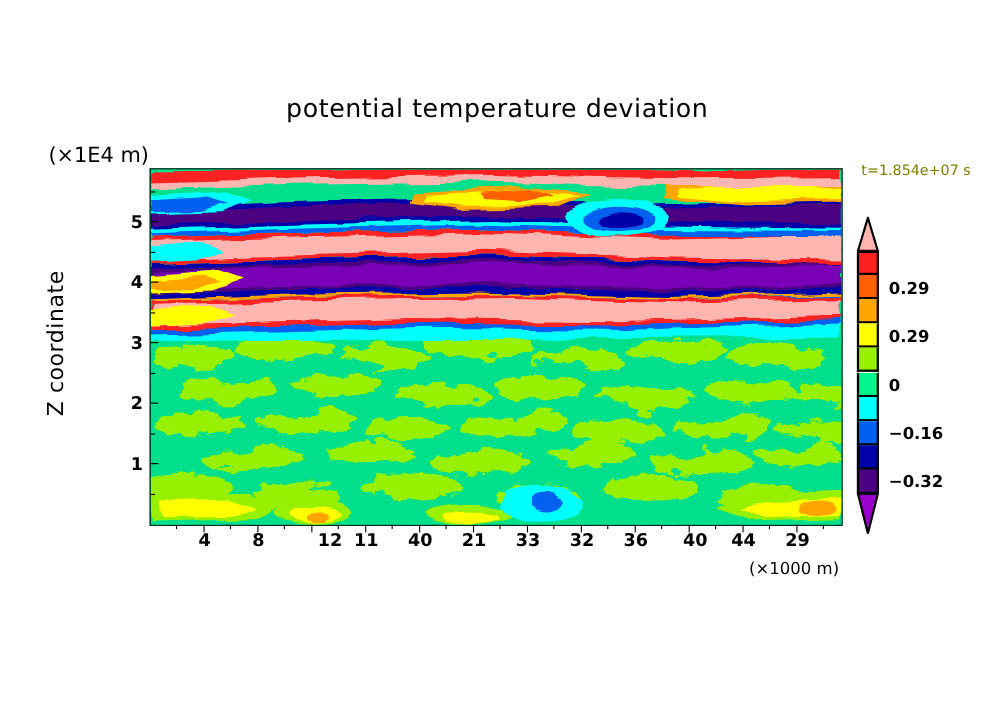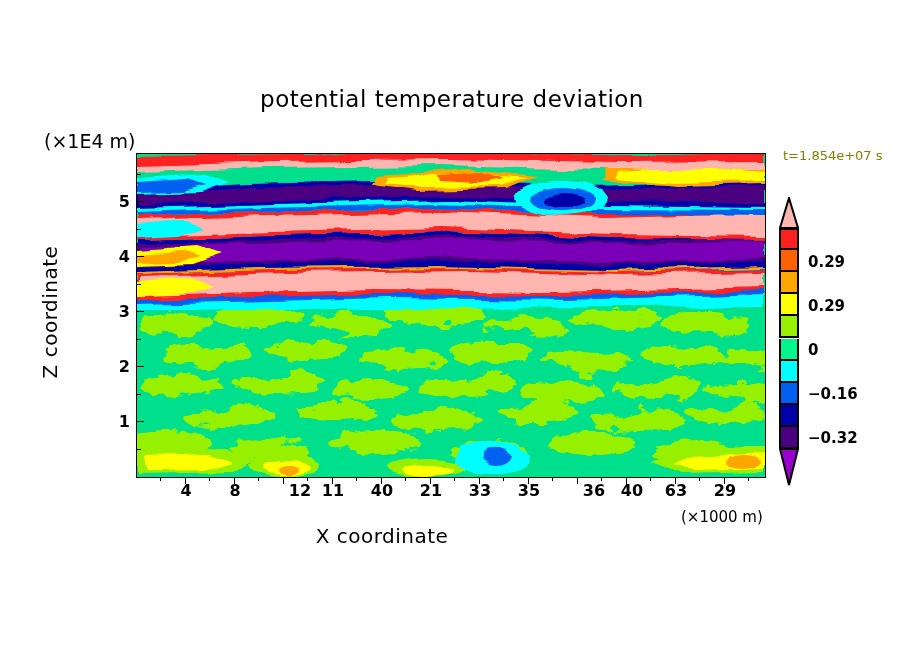--- a/index.html
+++ b/index.html
@@ -257,33 +257,32 @@
   <div class="tick yt minor" style="top:229px"></div>
   <div class="tick yt minor" style="top:174px"></div>
 
   <div class="xtl" style="left:166px">4</div>
   <div class="xtl" style="left:215px">8</div>
   <div class="xtl" style="left:280px">12</div>
   <div class="xtl" style="left:313px">11</div>
   <div class="xtl" style="left:362px">40</div>
   <div class="xtl" style="left:411px">21</div>
   <div class="xtl" style="left:460px">33</div>
-  <div class="xtl" style="left:509px">35</div>
-  <div class="xtl" style="left:574px">36</div>
+  <div class="xtl" style="left:509px">32</div>
+  <div class="xtl" style="left:558px">36</div>
   <div class="xtl" style="left:612px">40</div>
-  <div class="xtl" style="left:656px">63</div>
+  <div class="xtl" style="left:656px">44</div>
   <div class="xtl" style="left:705px">29</div>
 
   <div class="ytl" style="top:412px">1</div>
   <div class="ytl" style="top:357px">2</div>
   <div class="ytl" style="top:302px">3</div>
   <div class="ytl" style="top:247px">4</div>
   <div class="ytl" style="top:192px">5</div>
 
-  <div class="lbl" id="xaxis-title">X coordinate</div>
   <div class="lbl" id="xunit">(×1000 m)</div>
   <div class="lbl" id="yaxis-title">Z coordinate</div>
 
   <svg id="cb-arrow-top" viewBox="0 0 20 32">
     <polygon points="10,1 19,31 1,31" fill="#ffb6b0" stroke="#000" stroke-width="2"></polygon>
   </svg>
   <div id="colorbar">
       <div class="cb-band" style="background: rgb(255, 32, 32); top: 0px; height: 22.1px;"></div>
       <div class="cb-band" style="background: rgb(255, 96, 0); top: 22.1px; height: 22.1px;"></div>
       <div class="cb-band" style="background: rgb(255, 165, 0); top: 44.2px; height: 22.1px;"></div>

